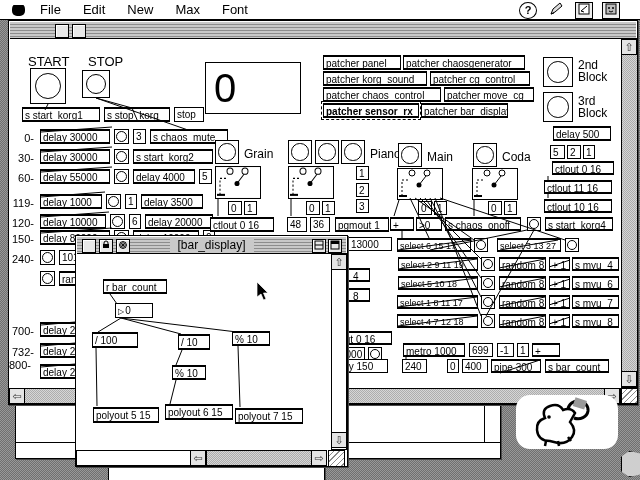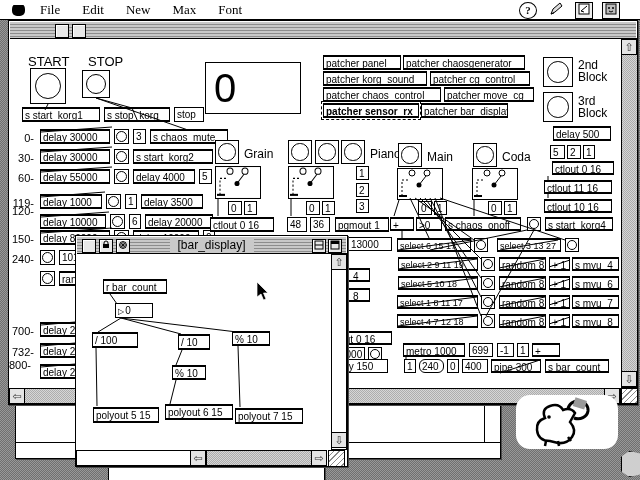--- a/index.html
+++ b/index.html
@@ -2,21 +2,21 @@
 <html><head>
 <meta charset="utf-8">
 <style>
   html,body{margin:0;padding:0}
   #screen{position:relative;width:640px;height:480px;overflow:hidden;
     font-family:"Liberation Sans",sans-serif;color:#000;
     background-image:conic-gradient(#6f6f6f 25%,#989898 0 50%,#6f6f6f 0 75%,#989898 0);
     background-size:2px 2px;}
   
   #menubar{position:absolute;left:0;top:0;width:640px;height:19px;background:#fff;
-    border-bottom:1px solid #000;display:flex;align-items:center;font-size:13px;font-family:Liberation Serif, serif;}
+    border-bottom:1px solid #000;display:flex;align-items:center;font-size:13px;}
   .mitem{padding:0 11px;height:19px;line-height:19px;}
   #apple{width:13px;height:13px;background:#000;border-radius:6px 6px 5px 5px;margin:0 4px 0 12px;
     clip-path:polygon(0 15%,100% 15%,100% 100%,0 100%);}
   .micon{position:absolute;top:2px;width:16px;height:15px;text-align:center;font-size:11px;line-height:15px;}
   .micon.circ{border:1px solid #000;border-radius:50%;font-weight:bold;}
   .micon.boxy{border:1px solid #000;background:#eee;}
   
   .win{position:absolute;background:#fff;border:1px solid #000;box-shadow:1px 1px 0 #4a4a4a;box-sizing:border-box;}
   .titlebar{position:absolute;left:1px;right:1px;top:1px;height:16px;
     background:repeating-linear-gradient(#c9c9c9 0 2px,#8d8d8d 2px 3px);border-bottom:1px solid #000;}
@@ -89,21 +89,21 @@
       <div class="b rlabel" style="left: 8px; top: 171px; width: 28px; height: 12px;">60-</div>
       <div class="b obj" style="left: 40px; top: 169px; width: 70px; height: 15px;">delay 55000</div>
       <div class="b btn" style="left: 114px; top: 169px; width: 15px; height: 15px;"></div>
       <div class="b obj" style="left: 133px; top: 169px; width: 62px; height: 15px;">delay 4000</div>
       <div class="b msg" style="left: 199px; top: 169px; width: 13px; height: 15px;">5</div>
       <div class="b rlabel" style="left: 4px; top: 196px; width: 32px; height: 12px;">119-</div>
       <div class="b obj" style="left: 40px; top: 194px; width: 62px; height: 15px;">delay 1000</div>
       <div class="b btn" style="left: 106px; top: 194px; width: 15px; height: 15px;"></div>
       <div class="b msg" style="left: 125px; top: 194px; width: 12px; height: 15px;">1</div>
       <div class="b obj" style="left: 141px; top: 194px; width: 62px; height: 15px;">delay 3500</div>
-      <div class="b rlabel" style="left: 4px; top: 204px; width: 32px; height: 12px;">120-</div>
+      <div class="b rlabel" style="left: 4px; top: 216px; width: 32px; height: 12px;">120-</div>
       <div class="b obj" style="left: 40px; top: 214px; width: 66px; height: 15px;">delay 10000</div>
       <div class="b btn" style="left: 110px; top: 214px; width: 15px; height: 15px;"></div>
       <div class="b msg" style="left: 129px; top: 214px; width: 12px; height: 15px;">6</div>
       <div class="b obj" style="left: 145px; top: 214px; width: 68px; height: 15px;">delay 20000</div>
       <div class="b rlabel" style="left: 4px; top: 232px; width: 32px; height: 12px;">150-</div>
       <div class="b obj" style="left: 40px; top: 230px; width: 70px; height: 15px;">delay 80000</div>
       <div class="b btn" style="left: 114px; top: 230px; width: 15px; height: 15px;"></div>
       <div class="b obj" style="left: 133px; top: 230px; width: 66px; height: 15px;">delay 10000</div>
       <div class="b msg" style="left: 203px; top: 230px; width: 12px; height: 15px;">0</div>
       <div class="b rlabel" style="left: 4px; top: 252px; width: 32px; height: 12px;">240-</div>
@@ -235,21 +235,21 @@
       <div class="b obj" style="left: 334px; top: 331px; width: 58px; height: 14px;">lout 0 16</div>
       <div class="b msg" style="left: 337px; top: 347px; width: 28px; height: 14px;">0000</div>
       <div class="b btn" style="left: 368px; top: 347px; width: 14px; height: 14px;"></div>
       <div class="b msg" style="left: 338px; top: 359px; width: 50px; height: 14px;">lay 150</div>
       <div class="b obj" style="left: 403px; top: 343px; width: 62px; height: 14px;">metro 1000</div>
       <div class="b msg" style="left: 469px; top: 343px; width: 24px; height: 14px;">699</div>
       <div class="b msg" style="left: 497px; top: 343px; width: 17px; height: 14px;">-1</div>
       <div class="b msg" style="left: 517px; top: 343px; width: 12px; height: 14px;">1</div>
       <div class="b obj" style="left: 532px; top: 343px; width: 28px; height: 14px;">+</div>
       <div class="b msg" style="left: 404px; top: 359px; width: 12px; height: 14px;">1</div>
-      <div class="b msg" style="left: 419px; top: 359px; width: 25px; height: 14px; border-radius: 6px;">240</div>
+      <div class="b msg" style="left: 402px; top: 359px; width: 25px; height: 14px;">240</div>
       <div class="b msg" style="left: 447px; top: 359px; width: 12px; height: 14px;">0</div>
       <div class="b msg" style="left: 462px; top: 359px; width: 26px; height: 14px;">400</div>
       <div class="b obj" style="left: 491px; top: 359px; width: 50px; height: 14px;">pipe 300</div>
       <div class="b obj" style="left: 545px; top: 359px; width: 64px; height: 14px;">s bar_count</div>
     </div>
 
   <svg class="cords" width="640" height="480" id="master-cords">
       <line x1="48" y1="104" x2="45" y2="110" stroke="#000" stroke-width="1"></line>
       <line x1="96" y1="98" x2="132" y2="108" stroke="#000" stroke-width="1"></line>
       <line x1="96" y1="98" x2="188" y2="130" stroke="#000" stroke-width="1"></line>

